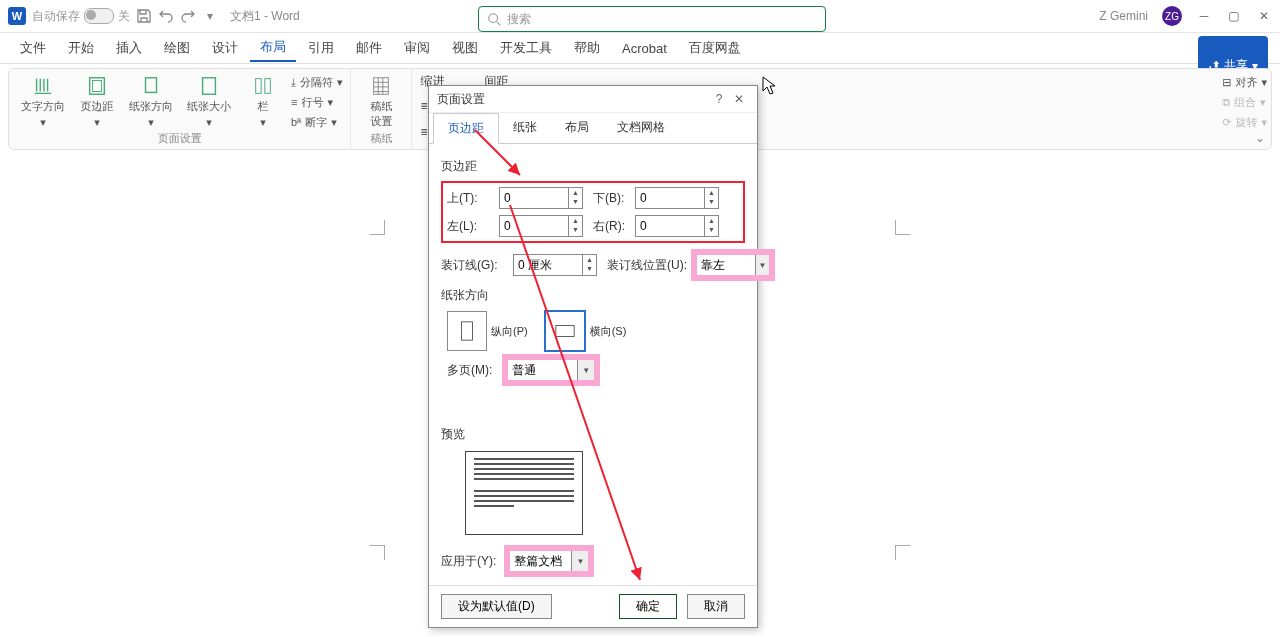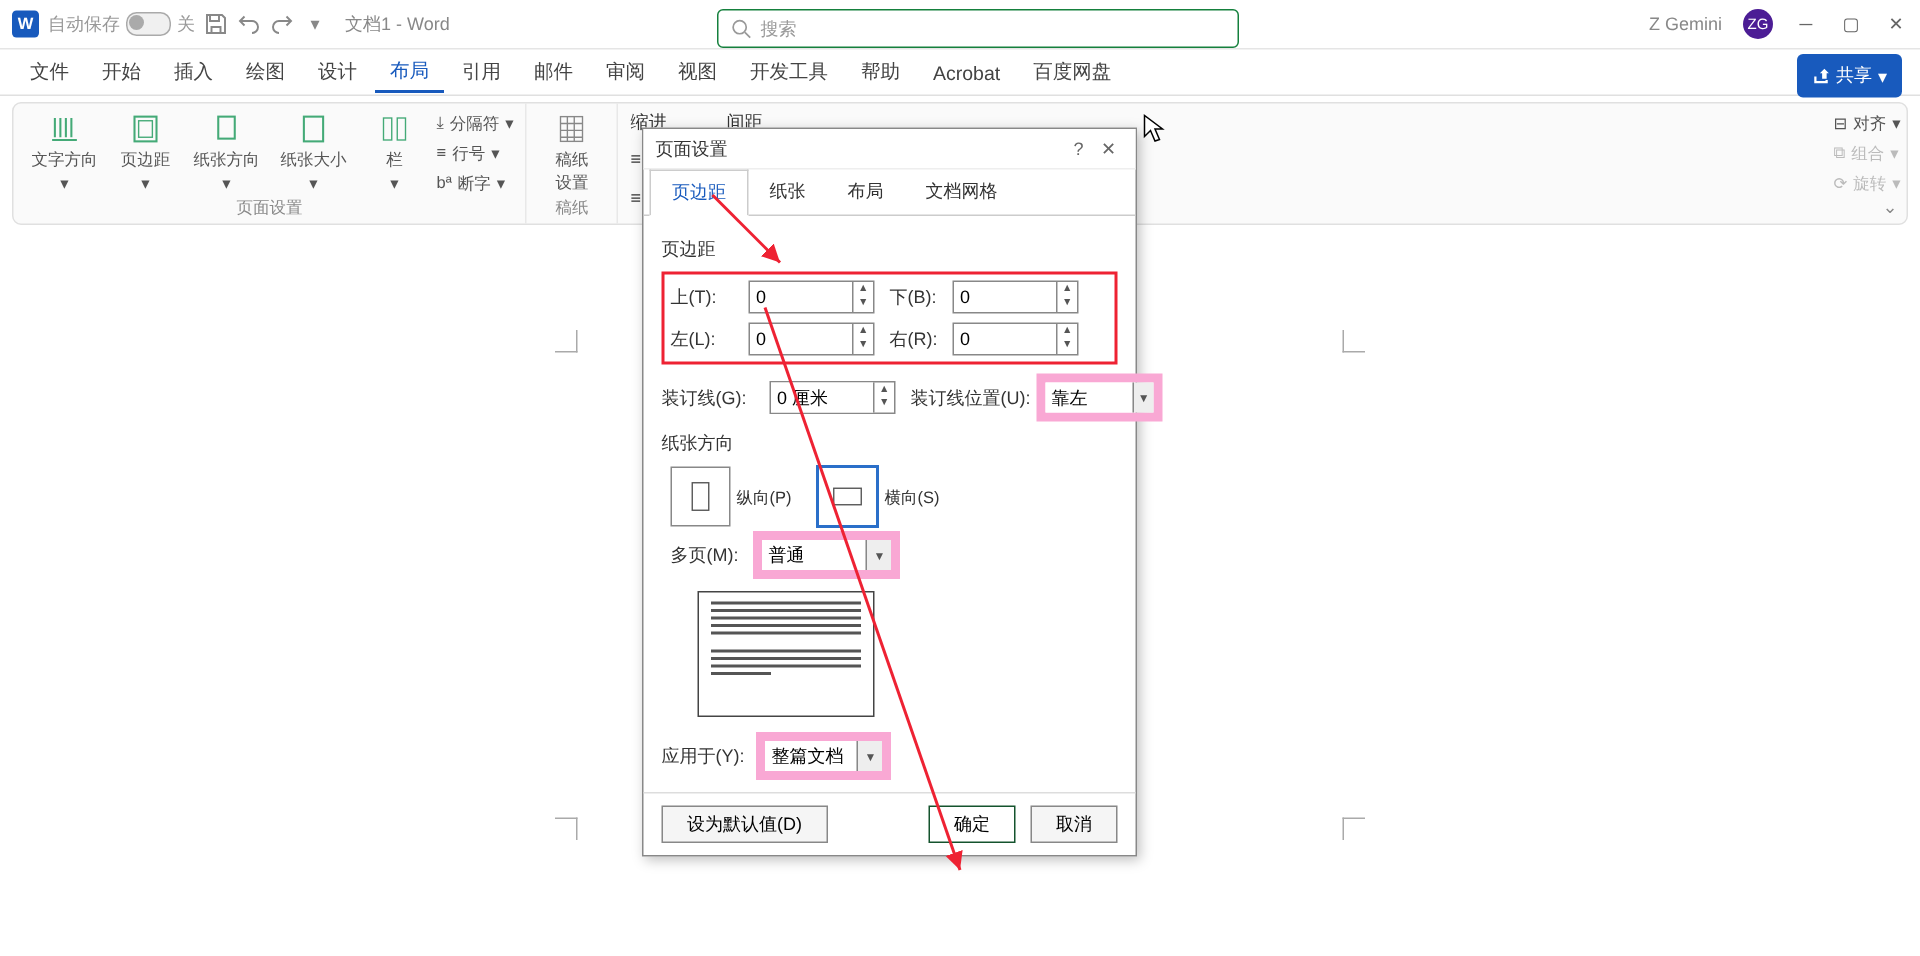--- a/index.html
+++ b/index.html
@@ -11,21 +11,21 @@
   .qat-icon{width:16px;height:16px;color:#888;display:inline-flex;align-items:center;justify-content:center}
   .doctitle{color:#888;font-size:12px;margin-left:6px}
   .searchbox{margin-left:auto;margin-right:auto;position:absolute;left:478px;top:6px;width:330px;height:24px;border:1px solid #15803d;border-radius:4px;display:flex;align-items:center;padding:0 8px;color:#999;gap:6px;background:#fff}
   .title-right{margin-left:auto;display:flex;align-items:center;gap:14px;color:#888}
   .avatar{width:20px;height:20px;border-radius:50%;background:#4c1d95;color:#fff;font-size:10px;display:flex;align-items:center;justify-content:center}
   .winbtn{width:16px;height:16px;display:flex;align-items:center;justify-content:center;color:#666}
 
   .tabs{display:flex;align-items:center;height:30px;padding:0 10px;gap:2px;border-bottom:1px solid #e0e0e0;position:relative}
   .tab{padding:4px 10px;font-size:13px;cursor:pointer;color:#444}
   .tab.active{color:#185abd;border-bottom:2px solid #185abd;font-weight:500}
-  .share{position:absolute;right:12px;top:3px;background:#185abd;color:#fff;border-radius:4px;padding:6px 10px;font-size:12px;display:flex;align-items:center;gap:4px}
+  .share{position:absolute;right:12px;top:3px;background:#185abd;color:#fff;border-radius:4px;padding:21px 10px;font-size:12px;display:flex;align-items:center;gap:4px}
 
   .ribbon{display:flex;height:80px;background:#fafafa;border:1px solid #e0e0e0;margin:4px 8px;border-radius:6px;position:relative}
   .group{display:flex;flex-direction:column;align-items:center;border-right:1px solid #e8e8e8;padding:4px 8px}
   .group-items{display:flex;gap:6px;flex:1;align-items:flex-start}
   .big-btn{display:flex;flex-direction:column;align-items:center;gap:2px;padding:2px 4px;font-size:11px;color:#555;min-width:36px}
   .big-btn svg{width:22px;height:22px}
   .group-label{font-size:11px;color:#888;margin-top:auto}
   .small-row{display:flex;flex-direction:column;gap:2px;font-size:11px;color:#555}
   .small-row>div{display:flex;align-items:center;gap:4px;height:18px}
   .spin{display:inline-flex;align-items:center;border:1px solid #ccc;background:#fff;height:18px}
@@ -373,20 +373,21 @@
     </div>
 
     <div style="display:flex;align-items:center;gap:10px;margin-left:6px">
       <label>多页(M):</label>
       <div class="combo" style="width:86px">
           <input value="普通" style="">
           <div class="dd">▼</div>
         </div>
     </div>
 
+    <div class="sect-label" style="margin-top:40px">预览</div>
     <div class="preview-box">
       <div class="ln"></div>
         <div class="ln"></div>
         <div class="ln"></div>
         <div class="ln"></div>
         <div class="ln"></div>
       <div style="height:4px"></div>
       <div class="ln"></div>
         <div class="ln"></div>
         <div class="ln"></div>

